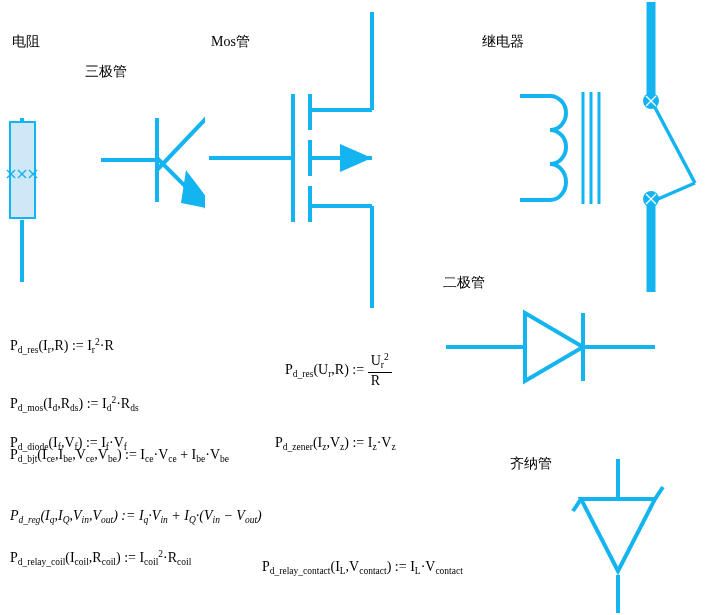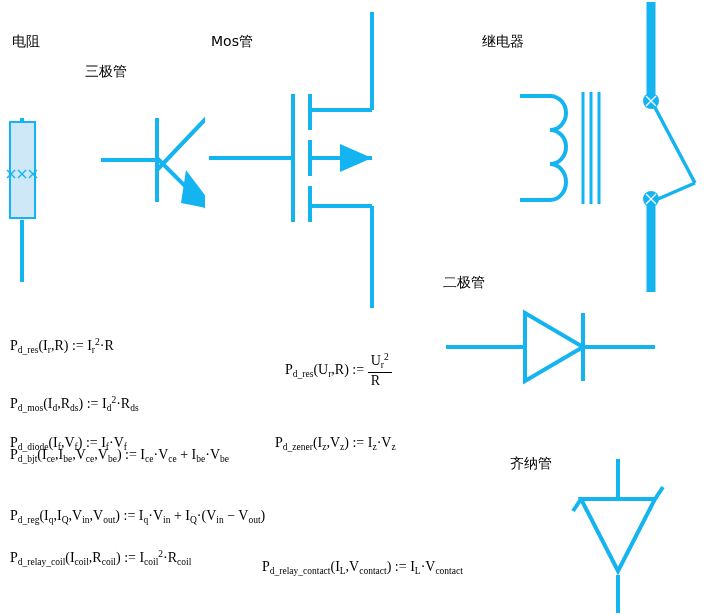--- a/index.html
+++ b/index.html
@@ -64,21 +64,21 @@
     letter-spacing: 0px;
   }
 </style>
 </head>
 <body>
 
 <div id="canvas">
 
   <div class="label" style="left:12px; top:33px;">电阻</div>
   <div class="label" style="left:85px; top:21px;margin-top:42px;">三极管</div>
-  <div class="label" style="left:211px; top:33px;">Mos管</div>
+  <div class="label" style="left:211px; top:33px;font-family:Liberation Serif, serif;">Mos管</div>
   <div class="label" style="left:482px; top:33px;">继电器</div>
   <div class="label" style="left:443px; top:274px;">二极管</div>
   <div class="label" style="left:510px; top:425px;margin-top:30px;">齐纳管</div>
 
   <svg class="sym" style="left:0px; top:60px;" width="70" height="230">
     <line x1="22" y1="58" x2="22" y2="120" stroke="#14b4f0" stroke-width="4"></line>
     <line x1="22" y1="160" x2="22" y2="222" stroke="#14b4f0" stroke-width="4"></line>
     <rect x="10" y="62" width="25" height="96" fill="#cfe8f7" stroke="#14b4f0" stroke-width="2"></rect>
     <g stroke="#14b4f0" stroke-width="1.4">
       <line x1="7" y1="110" x2="15" y2="118"></line>
@@ -180,21 +180,21 @@
   </div>
 
   <div class="formula" style="left:10px; top:428px;">
     P<sub>d_diode</sub>(I<sub>f</sub>,V<sub>f</sub>) <span class="assign">:=</span> I<sub>f</sub>·V<sub>f</sub>
   </div>
 
   <div class="formula" style="left:10px; top:440px;">
     P<sub>d_bjt</sub>(I<sub>ce</sub>,I<sub>be</sub>,V<sub>ce</sub>,V<sub>be</sub>) <span class="assign">:=</span> I<sub>ce</sub>·V<sub>ce</sub> + I<sub>be</sub>·V<sub>be</sub>
   </div>
 
-  <div class="formula" style="left:10px; top:501px;">
+  <div class="formula" style="left:10px; top:501px;font-style:italic;">
     P<sub>d_reg</sub>(I<sub>q</sub>,I<sub>Q</sub>,V<sub>in</sub>,V<sub>out</sub>) <span class="assign">:=</span> I<sub>q</sub>·V<sub>in</sub> + I<sub>Q</sub>·(V<sub>in</sub> − V<sub>out</sub>)
   </div>
 
   <div class="formula" style="left:10px; top:542px;">
     P<sub>d_relay_coil</sub>(I<sub>coil</sub>,R<sub>coil</sub>) <span class="assign">:=</span> I<sub>coil</sub><sup>2</sup>·R<sub>coil</sub>
   </div>
 
 
   <div class="formula" style="left:285px; top:345px;">
     P<sub>d_res</sub>(U<sub>r</sub>,R) <span class="assign">:=</span>

